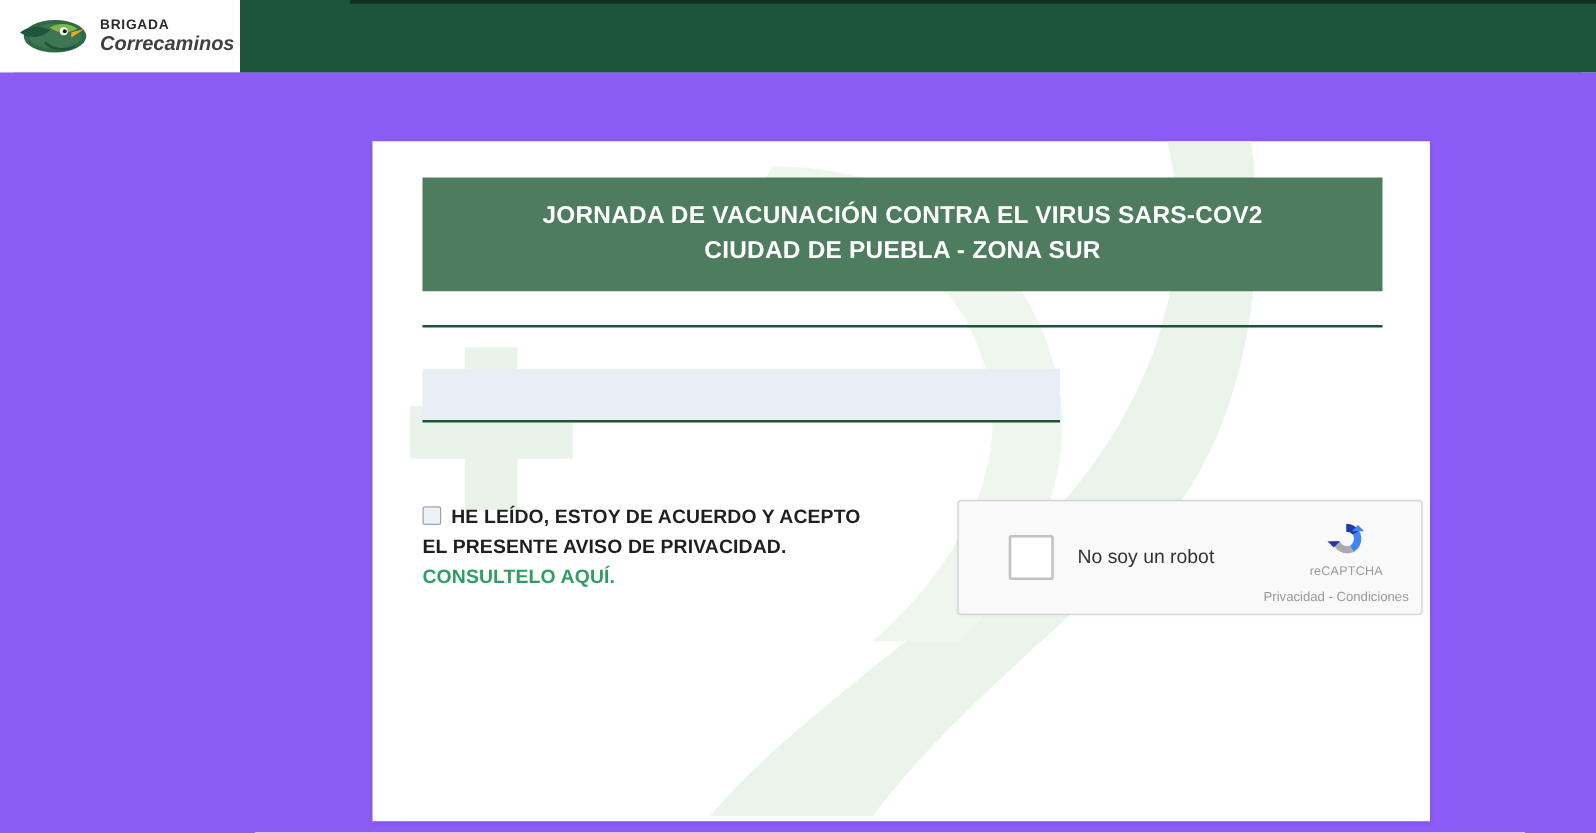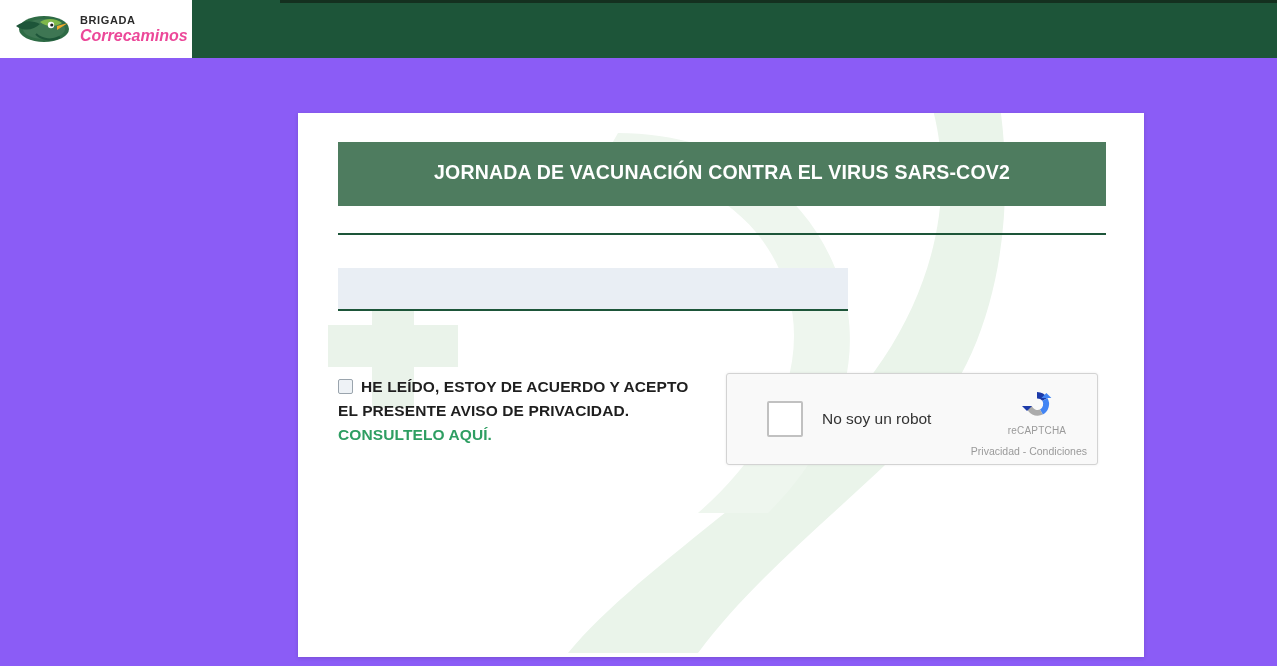--- a/index.html
+++ b/index.html
@@ -47,21 +47,21 @@
     font-size: 11px;
     font-weight: bold;
     letter-spacing: 0.6px;
     color: #2b2b2b;
     display: block;
   }
   .logo-text .l2 {
     font-size: 16px;
     font-weight: bold;
     font-style: italic;
-    color: #ec4899;
+    color: #404040;
     display: block;
     margin-top: 1px;
   }
   .topbar-rest { flex: 1; background: #1d5539; }
 
   
   .top-edge {
     position: absolute;
     top: 0; left: 280px; right: 0;
     height: 3px;
@@ -164,20 +164,21 @@
     color: #222;
     padding: 0 10px;
     outline: none;
   }
 
   .bottom-area {
     margin-top: 62px;
     display: flex;
     align-items: flex-start;
     width: 768px;
+    gap: 40px;
   }
 
   .consent {
     width: 372px;
     flex: none;
     font-size: 15.5px;
     font-weight: bold;
     color: #1f1f1f;
     line-height: 1.55;
     letter-spacing: 0.1px;
@@ -287,20 +288,21 @@
       <svg viewBox="0 0 520 560" width="520" height="560" xmlns="http://www.w3.org/2000/svg">
         <path d="M430 0 C470 120 420 260 300 360 C200 444 120 500 70 560 L200 560 C260 480 340 420 420 340 C500 260 520 120 500 0 Z" fill="#eaf4ea"></path>
         <path d="M120 40 C240 40 330 110 350 220 C360 290 330 360 270 420 L200 420 C280 350 310 270 290 200 C265 115 190 75 100 75 Z" fill="#eef6ee"></path>
       </svg>
     </div>
 
     <div class="card-inner">
 
       <div class="banner">
         <span class="line">JORNADA DE VACUNACIÓN CONTRA EL VIRUS SARS-COV2</span>
+        <span class="line">CIUDAD DE PUEBLA - ZONA SUR</span>
       </div>
 
       <div class="divider"></div>
 
       <div class="field-row">
         <div class="field-wrap">
           <input class="curp-input" type="text" placeholder="" style="">
         </div>
       </div>
 

